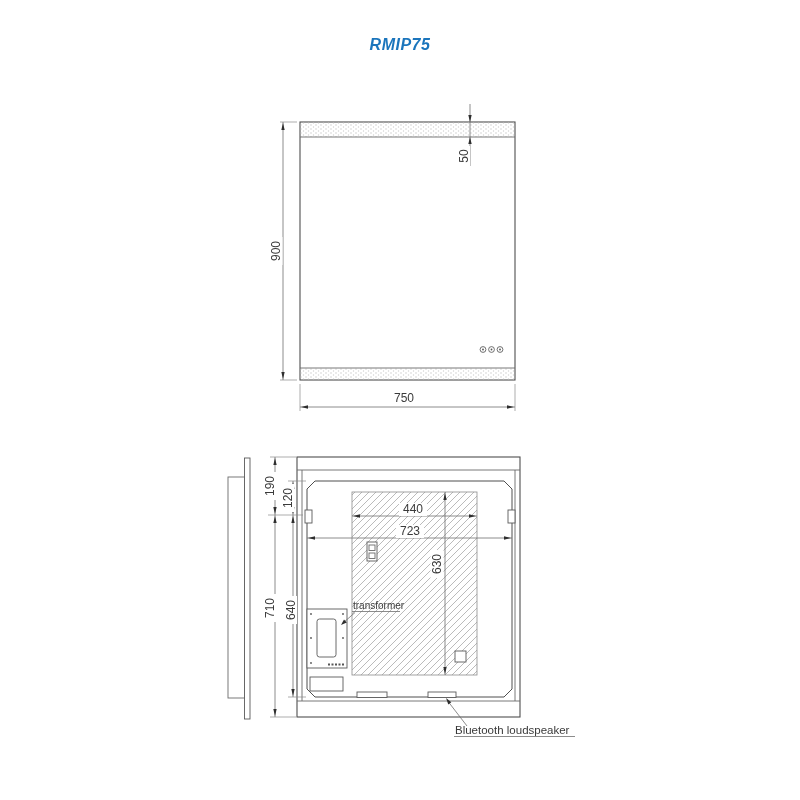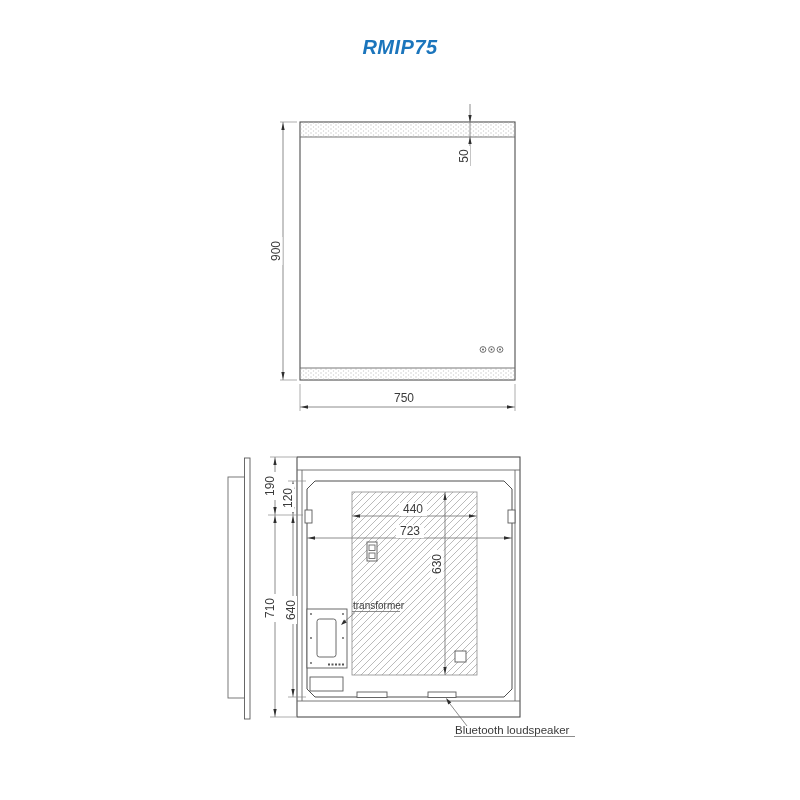--- a/index.html
+++ b/index.html
@@ -1,19 +1,19 @@
 <!DOCTYPE html>
 <html><head>
 <meta charset="utf-8">
 <style>
   html,body{margin:0;padding:0;background:#ffffff;}
   .canvas{position:relative;width:800px;height:800px;background:#ffffff;overflow:hidden;
           font-family:"Liberation Sans", sans-serif;}
   .title{position:absolute;top:36px;left:0;width:100%;text-align:center;
-         font-size:20px;font-weight:bold;font-style:italic;color:#1b75bc;letter-spacing:.5px;}
+         font-size:16px;font-weight:bold;font-style:italic;color:#1b75bc;letter-spacing:.5px;}
   svg{position:absolute;top:0;left:0;}
   .outline{fill:#ffffff;stroke:#4f4f4f;stroke-width:1.1;}
   .outline-thin{fill:none;stroke:#6a6a6a;stroke-width:0.9;}
   .part{fill:#ffffff;stroke:#5a5a5a;stroke-width:0.9;}
   .dimline{stroke:#6f6f6f;stroke-width:0.8;fill:none;}
   .extline{stroke:#8a8a8a;stroke-width:0.7;fill:none;}
   .arrow{fill:#2e2e2e;stroke:none;}
   .dim{font-size:12px;fill:#3a3a3a;}
   .lab{font-size:10px;fill:#3a3a3a;}
   .lab2{font-size:11.5px;fill:#3a3a3a;}

